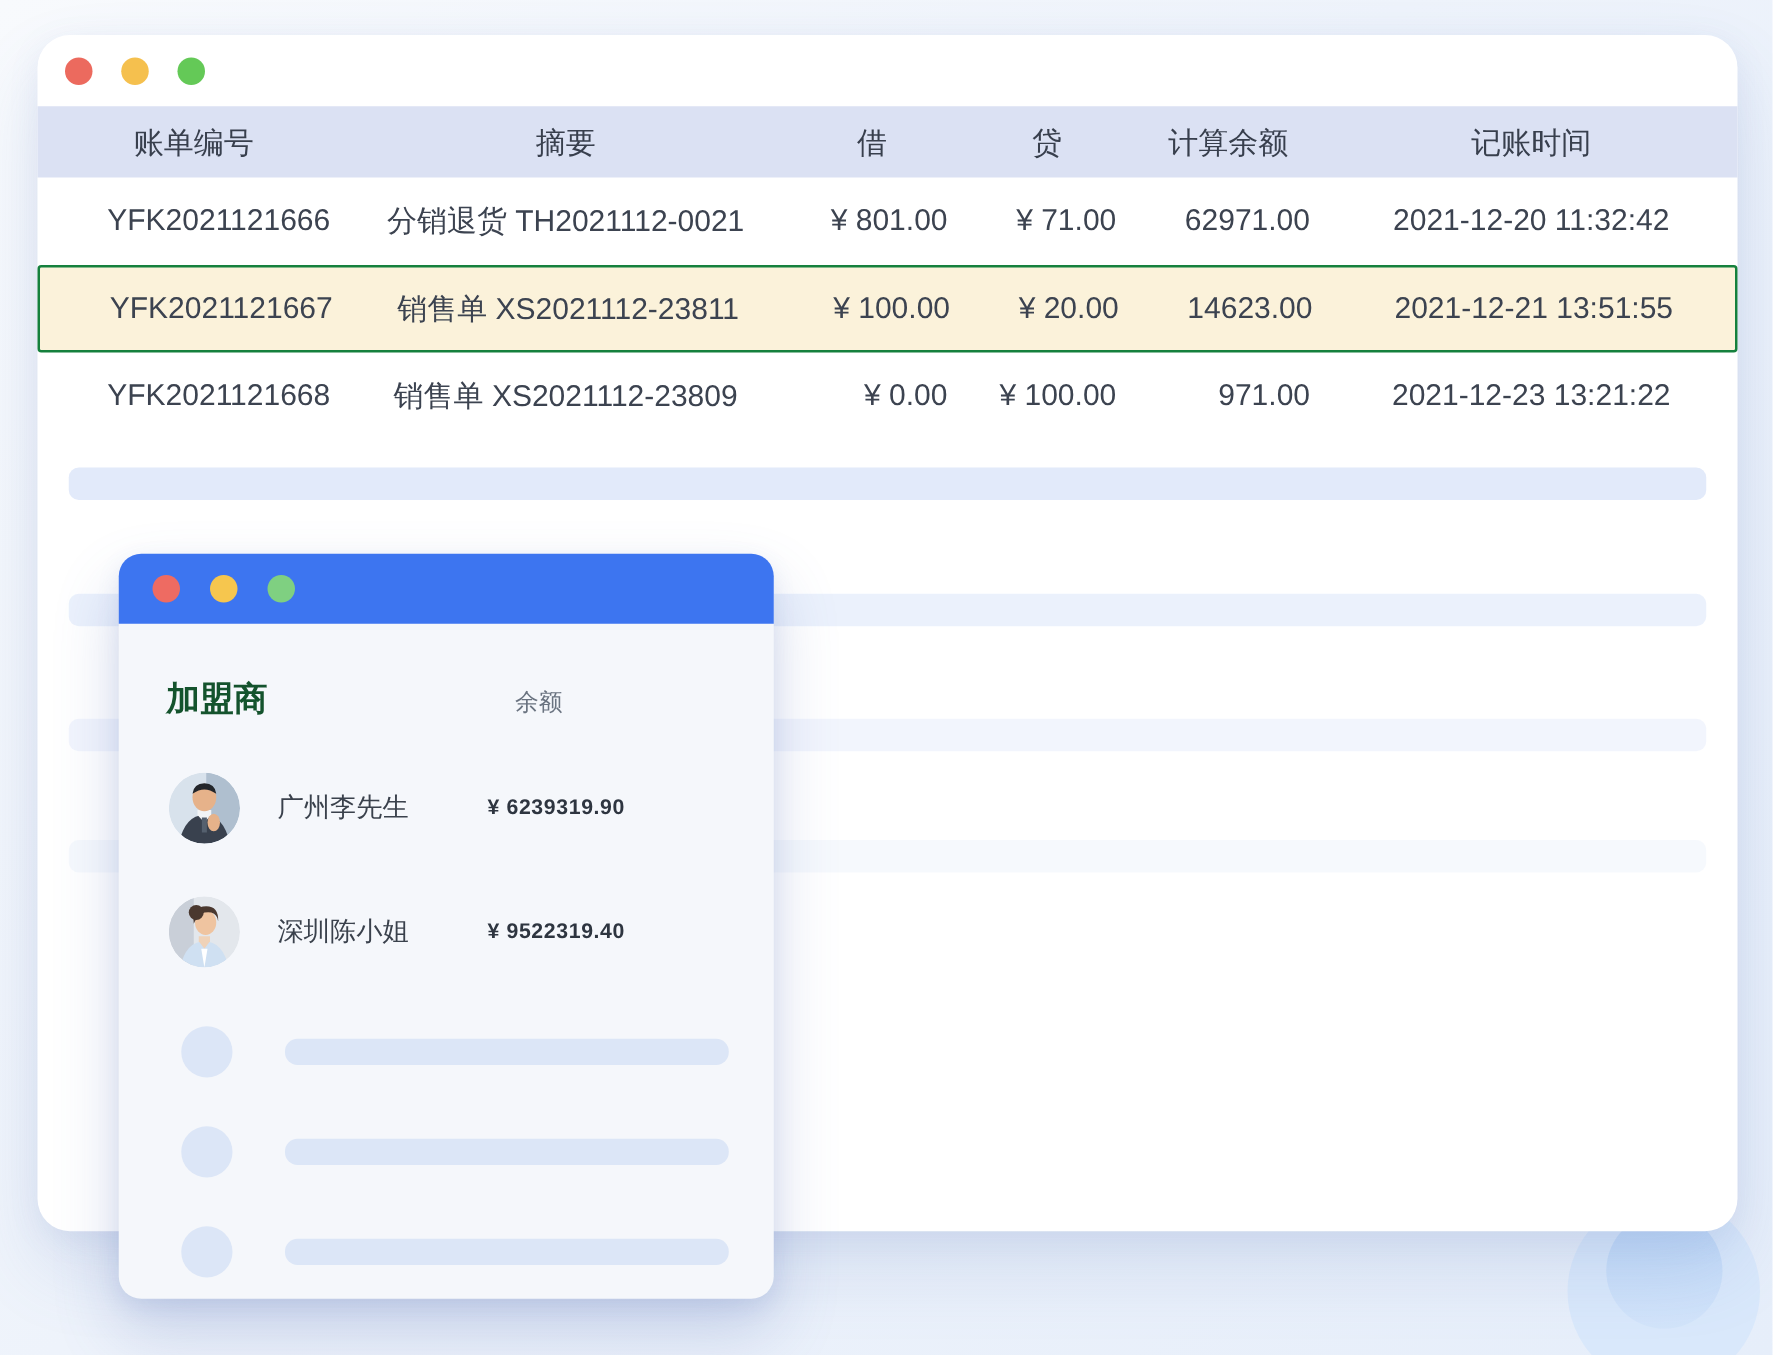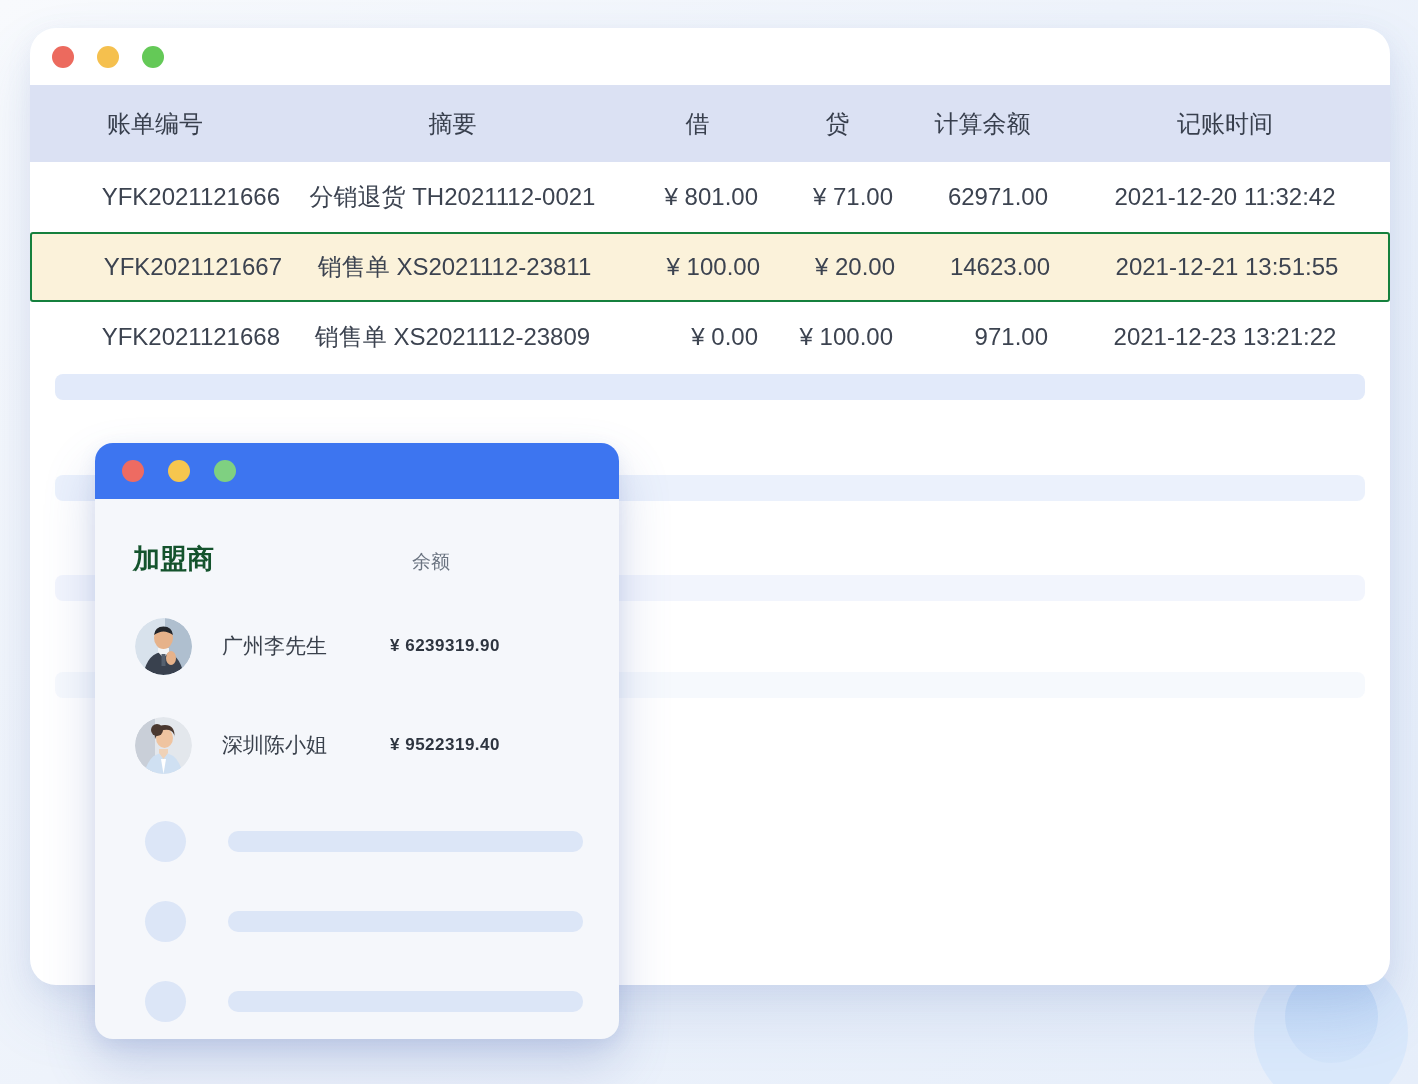--- a/index.html
+++ b/index.html
@@ -45,32 +45,32 @@
 
   .bills-table { width: 100%; }
   .t-row {
     display: grid;
     grid-template-columns: 250px 345px 145px 135px 155px 330px;
     align-items: center;
     font-size: 24px;
     color: #3C4350;
   }
   .t-head {
-    height: 77px;
+    height: 57px;
     background: #DBE1F3;
     color: #383F4D;
     font-weight: 500;
   }
   .t-data { height: 70px; background: transparent; }
   .t-data.highlighted {
     background: #FBF2DA;
     border: 2px solid #15803d;
     border-radius: 3px;
   }
-  .c-bill    { text-align: right; padding-left: 40px; }
+  .c-bill    { text-align: center; padding-left: 40px; }
   .c-summary { text-align: center; }
   .c-debit, .c-credit, .c-balance { text-align: right; padding-right: 12px; }
   .c-time    { text-align: center; }
   .t-head .c-bill    { text-align: center; padding-left: 0; }
   .t-head .c-debit, .t-head .c-credit, .t-head .c-balance { text-align: center; padding-right: 0; }
 
   
   .skeleton-bar {
     position: absolute; left: 25px; right: 25px; height: 26px;
     background: #E2EAFA; border-radius: 8px;

